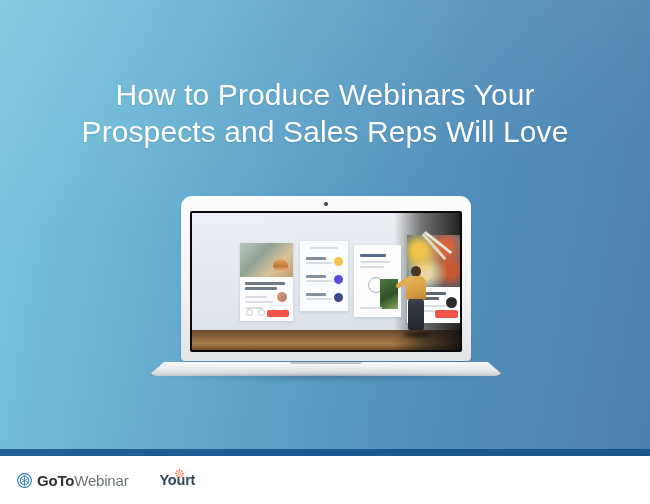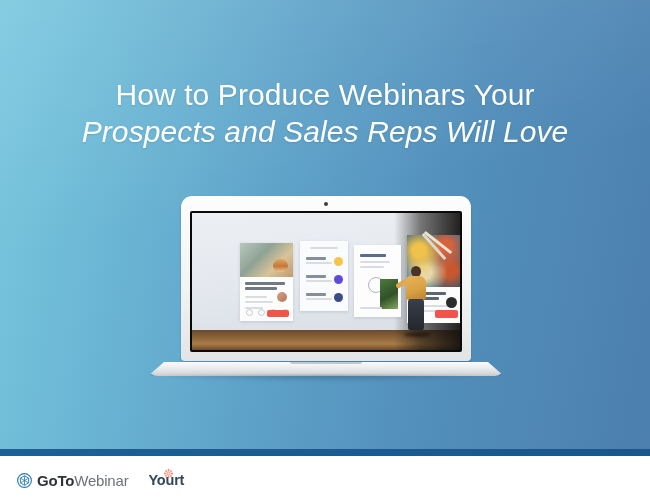--- a/index.html
+++ b/index.html
@@ -25,21 +25,21 @@
   }
 
   
   .title {
     position:absolute; left:0; top:76px; width:650px;
     text-align:center; color:#ffffff;
     font-size:30px; font-weight:300; line-height:37px;
     letter-spacing:.1px;
     text-shadow:0 1px 2px rgba(40,80,110,.18);
   }
-  .title .l2 { display:block;font-style:italic; }
+  .title .l2 { display:block; }
 
   
   .laptop { position:absolute; left:148px; top:196px; width:356px; height:186px; }
 
   .lid {
     position:absolute; left:33px; top:0; width:290px; height:165px;
     background:linear-gradient(180deg,#fdfdfd 0%,#f2f3f3 55%,#e2e4e5 100%);
     border-radius:11px 11px 4px 4px;
     box-shadow:0 1px 2px rgba(20,50,75,.28);
   }
@@ -169,21 +169,21 @@
   
   .divider {
     position:absolute; left:0; top:449px; width:650px; height:7px;
     background:linear-gradient(90deg,#1f5e94 0%,#1c5b92 50%,#1a5party 50%,#1b5a90 100%);
   }
   .divider { background:linear-gradient(90deg,#1e5f96 0%,#1b5a90 60%,#1a5689 100%); }
 
   
   .footer {
     position:absolute; left:0; top:456px; width:650px; height:48px;
-    background:#ffffff; display:flex; align-items:center; padding-left:17px; gap:20px;
+    background:#ffffff; display:flex; align-items:center; padding-left:17px; gap:31px;
   }
   .brand { display:flex; align-items:center; gap:5px; }
 
   .gtw-mark { width:15px; height:15px; position:relative; flex:0 0 auto; }
   .gtw-mark svg { display:block; }
   .gtw-text { font-size:15px; line-height:1; color:#2f3234; letter-spacing:-.2px; }
   .gtw-text b { font-weight:700; }
   .gtw-text span { font-weight:400; color:#6d7377; }
 
   .hs-text { font-size:14.5px; line-height:1; color:#33475b; font-weight:700; letter-spacing:-.2px;

